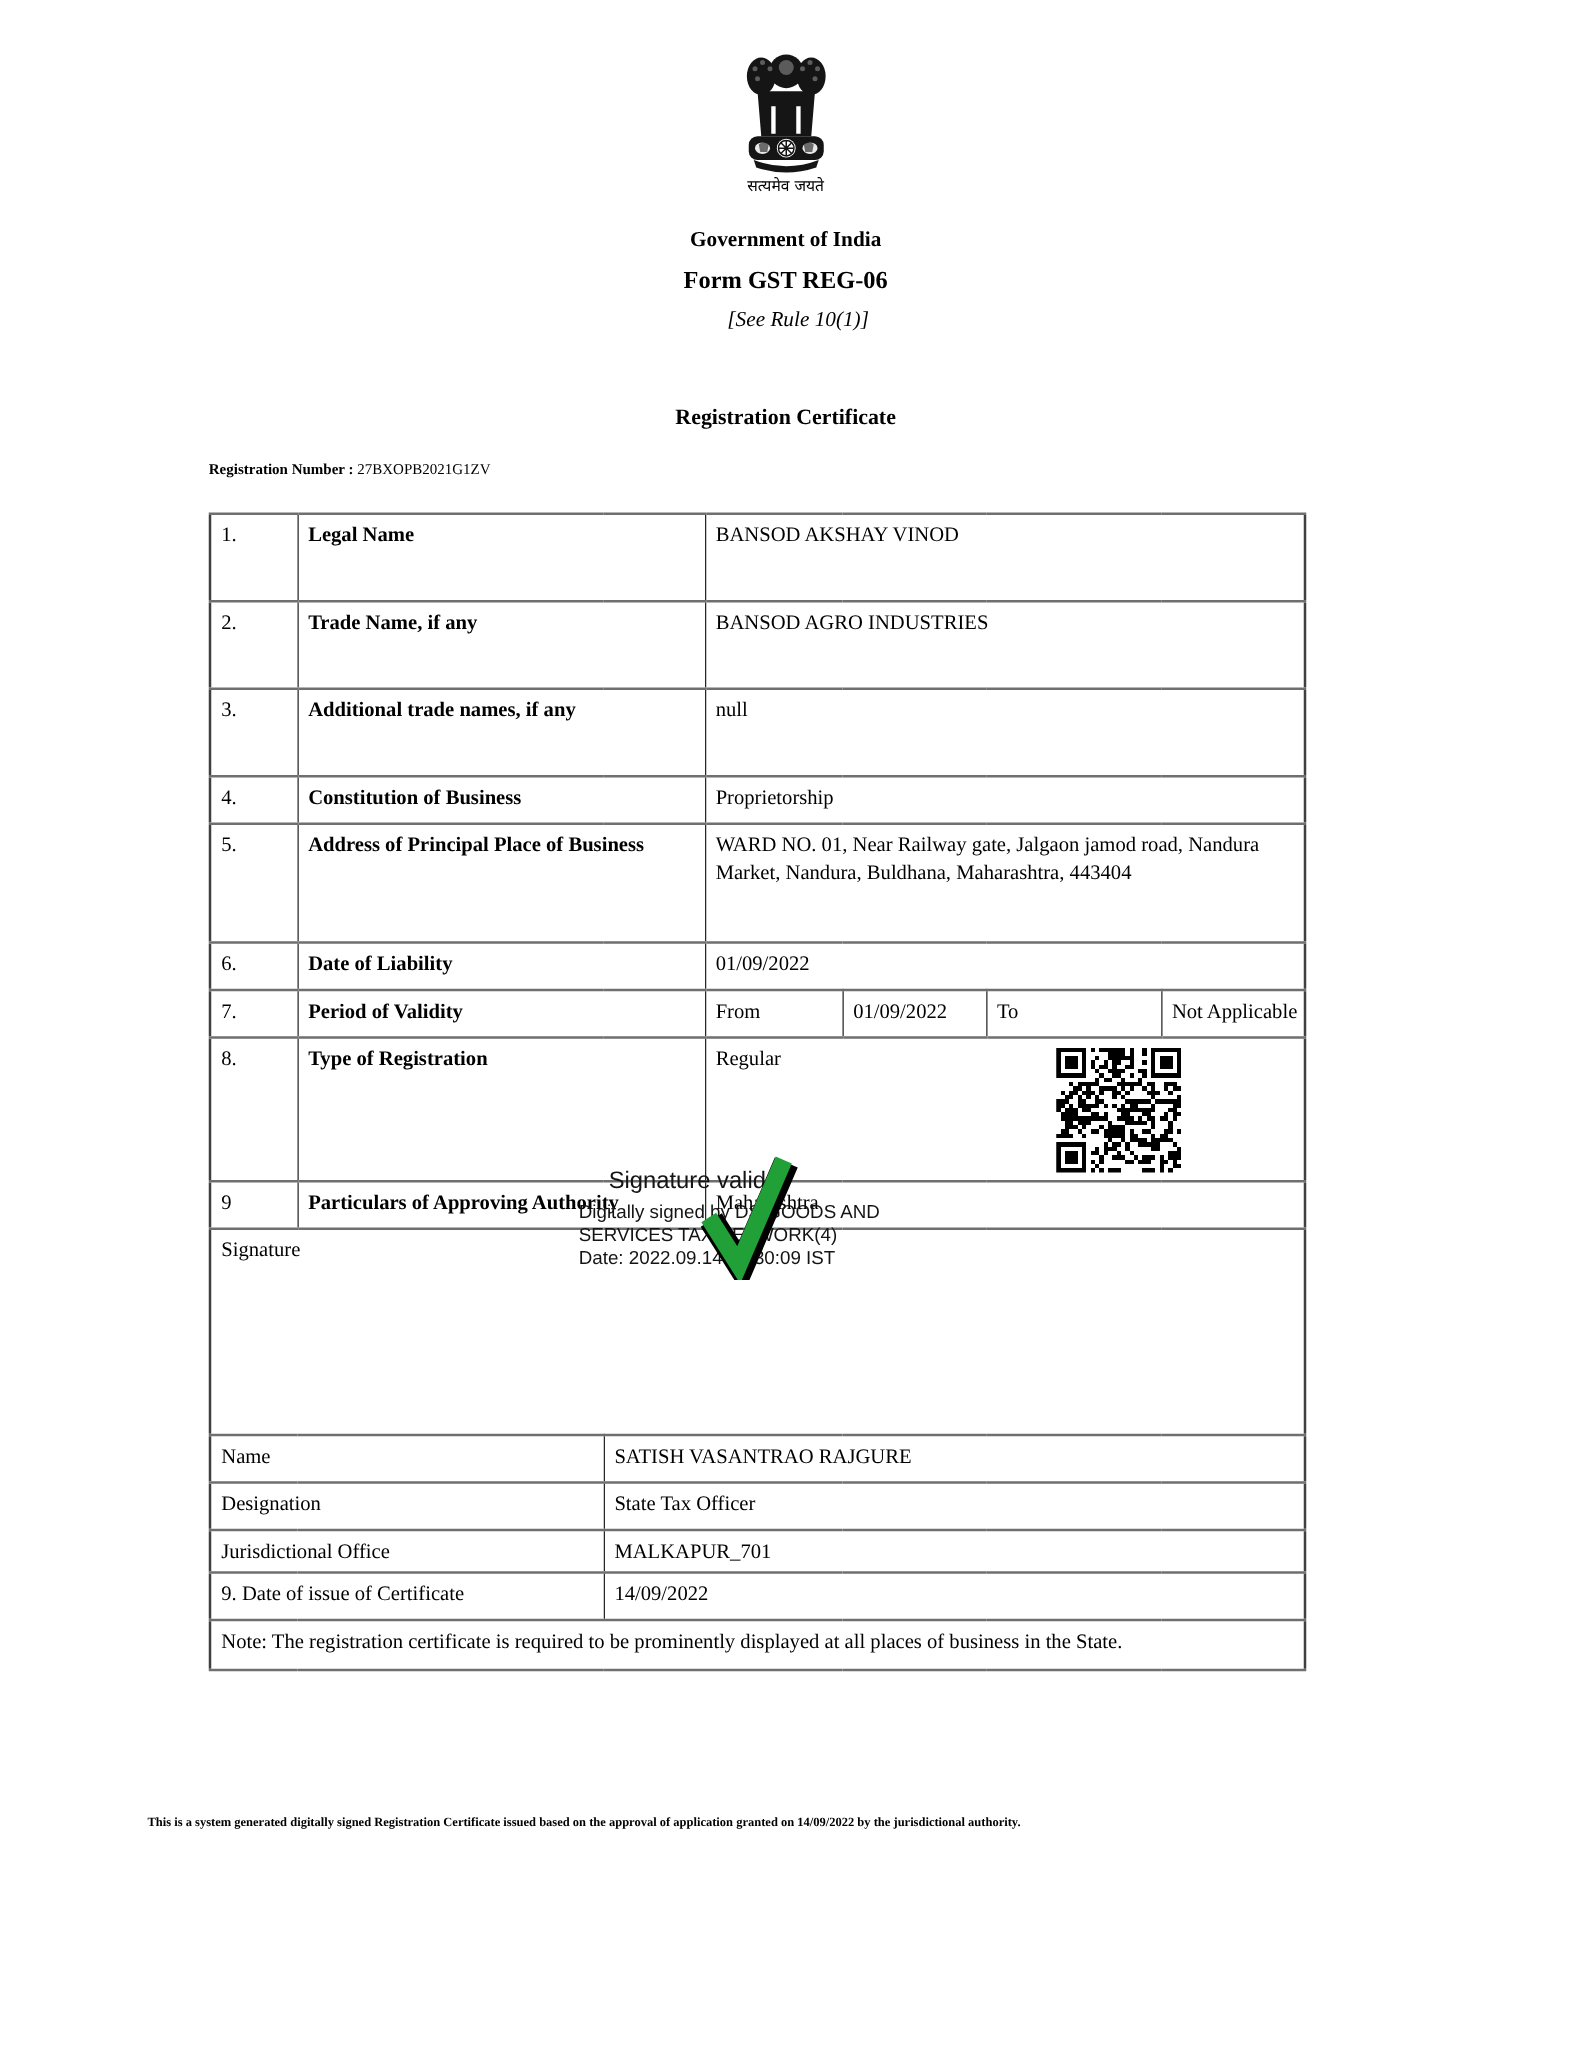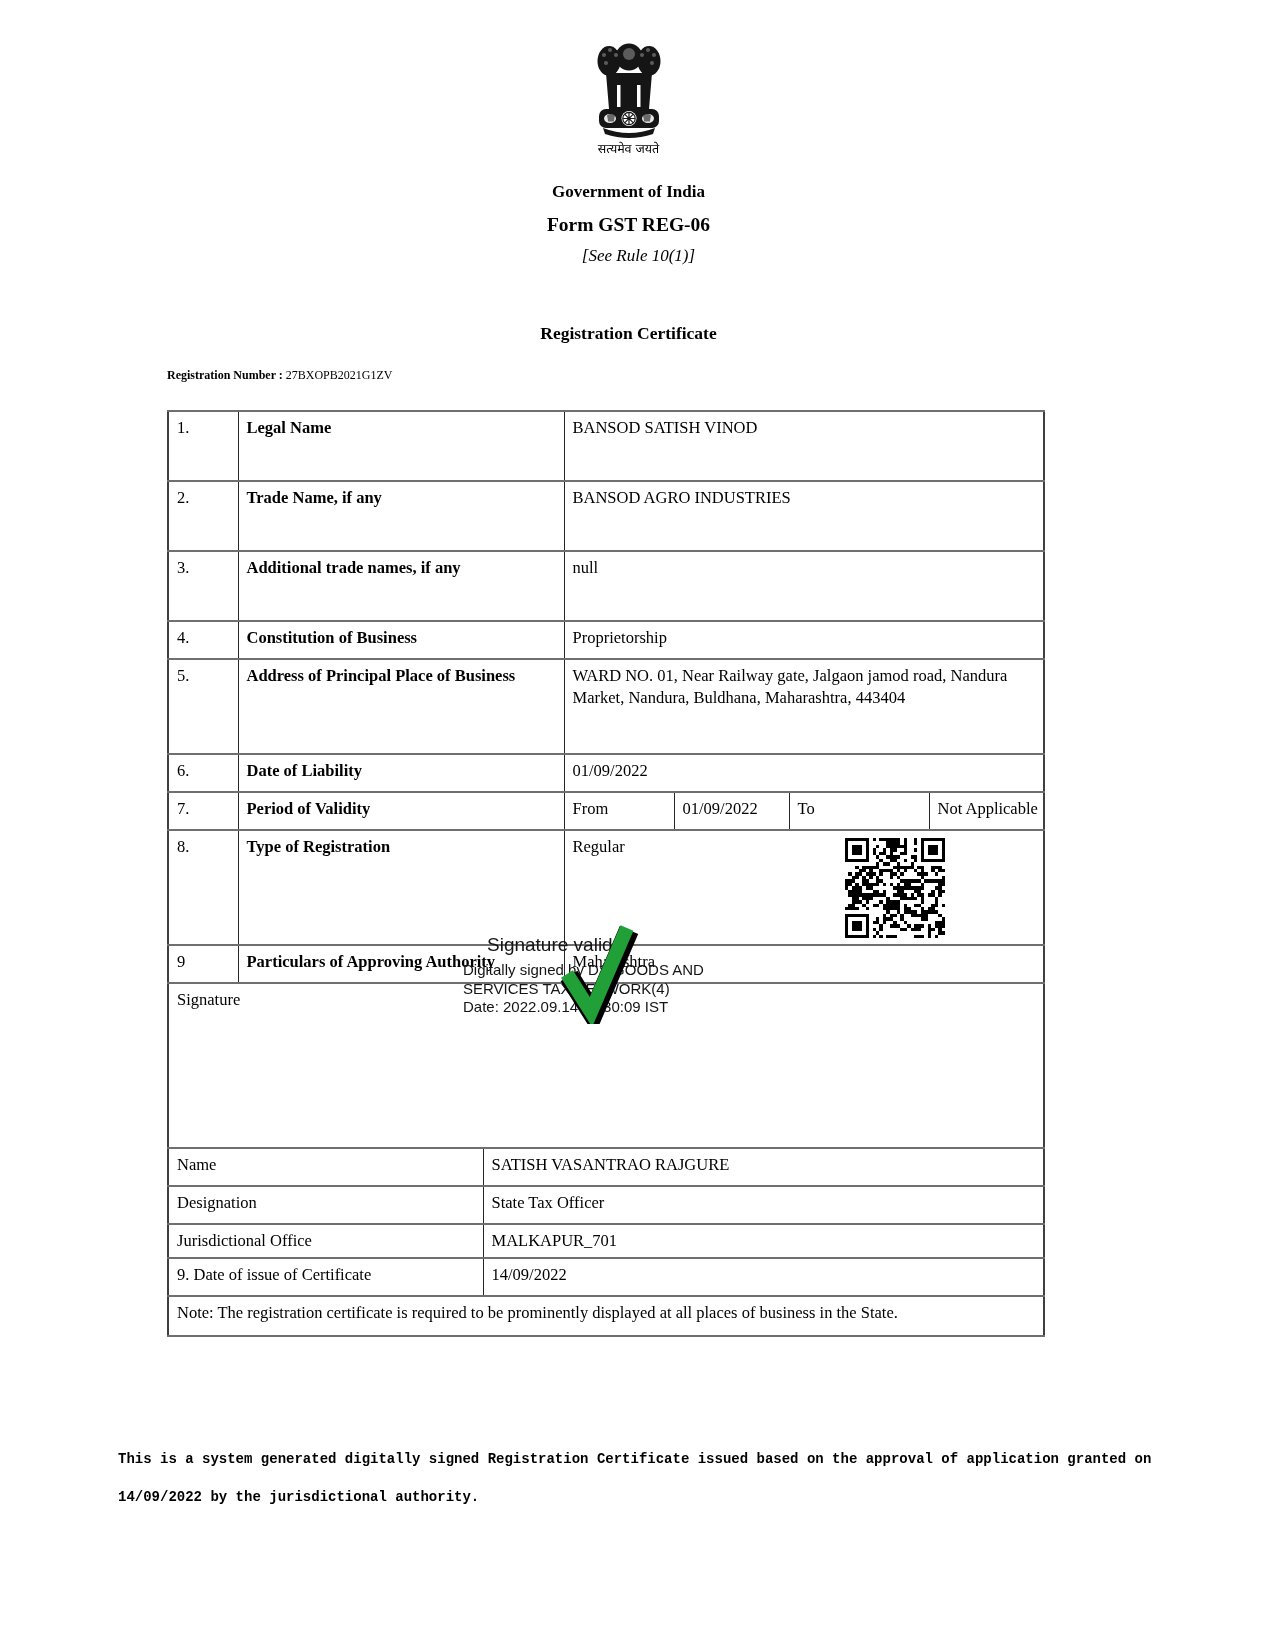--- a/index.html
+++ b/index.html
@@ -30,22 +30,22 @@
   td.regcell{padding-top:16px;}
   
   .qr{position:absolute;left:845px;top:838px;width:100px;height:100px;}
   .qr svg{width:100%;height:100%;}
   
   .dsig{position:absolute;left:463px;top:934px;font-family:"Liberation Sans",sans-serif;color:#141414;}
   .ds-valid{font-size:19px;margin-left:24px;margin-bottom:5px;}
   .ds-line{font-size:15px;line-height:18.5px;}
   .check{position:absolute;left:553px;top:924px;}
   
-  .footer{position:absolute;left:118px;top:1440px;width:1050px;font-size:14px;
-          font-weight:bold;line-height:38px;font-family:Liberation Mono, monospace;}
+  .footer{position:absolute;left:118px;top:1440px;width:1050px;font-size:10px;
+          font-weight:bold;line-height:38px;}
 </style>
 </head>
 <body>
 
 <div class="page">
 
   <div class="hdr">
     <svg class="emblem" width="66" height="106" viewBox="0 0 66 106">
       <g fill="#151515">
         <ellipse cx="13" cy="28" rx="11.5" ry="15"></ellipse>
@@ -98,21 +98,21 @@
         <col style="width:81px">
       <col style="width:110px">
         <col style="width:115px">
         <col style="width:140px">
         <col style="width:115px">
     </colgroup>
     <tbody>
         <tr style="height:70px">
       <td class="num">1.</td>
       <td class="lbl" colspan="2">Legal Name</td>
-      <td colspan="4">BANSOD SATISH VINOD</td>
+      <td colspan="4">BANSOD AKSHAY VINOD</td>
     </tr>
     <tr style="height:70px">
       <td class="num">2.</td>
       <td class="lbl" colspan="2">Trade Name, if any</td>
       <td colspan="4">BANSOD AGRO INDUSTRIES</td>
     </tr>
     <tr style="height:70px">
       <td class="num">3.</td>
       <td class="lbl" colspan="2">Additional trade names, if any</td>
       <td colspan="4">null</td>

